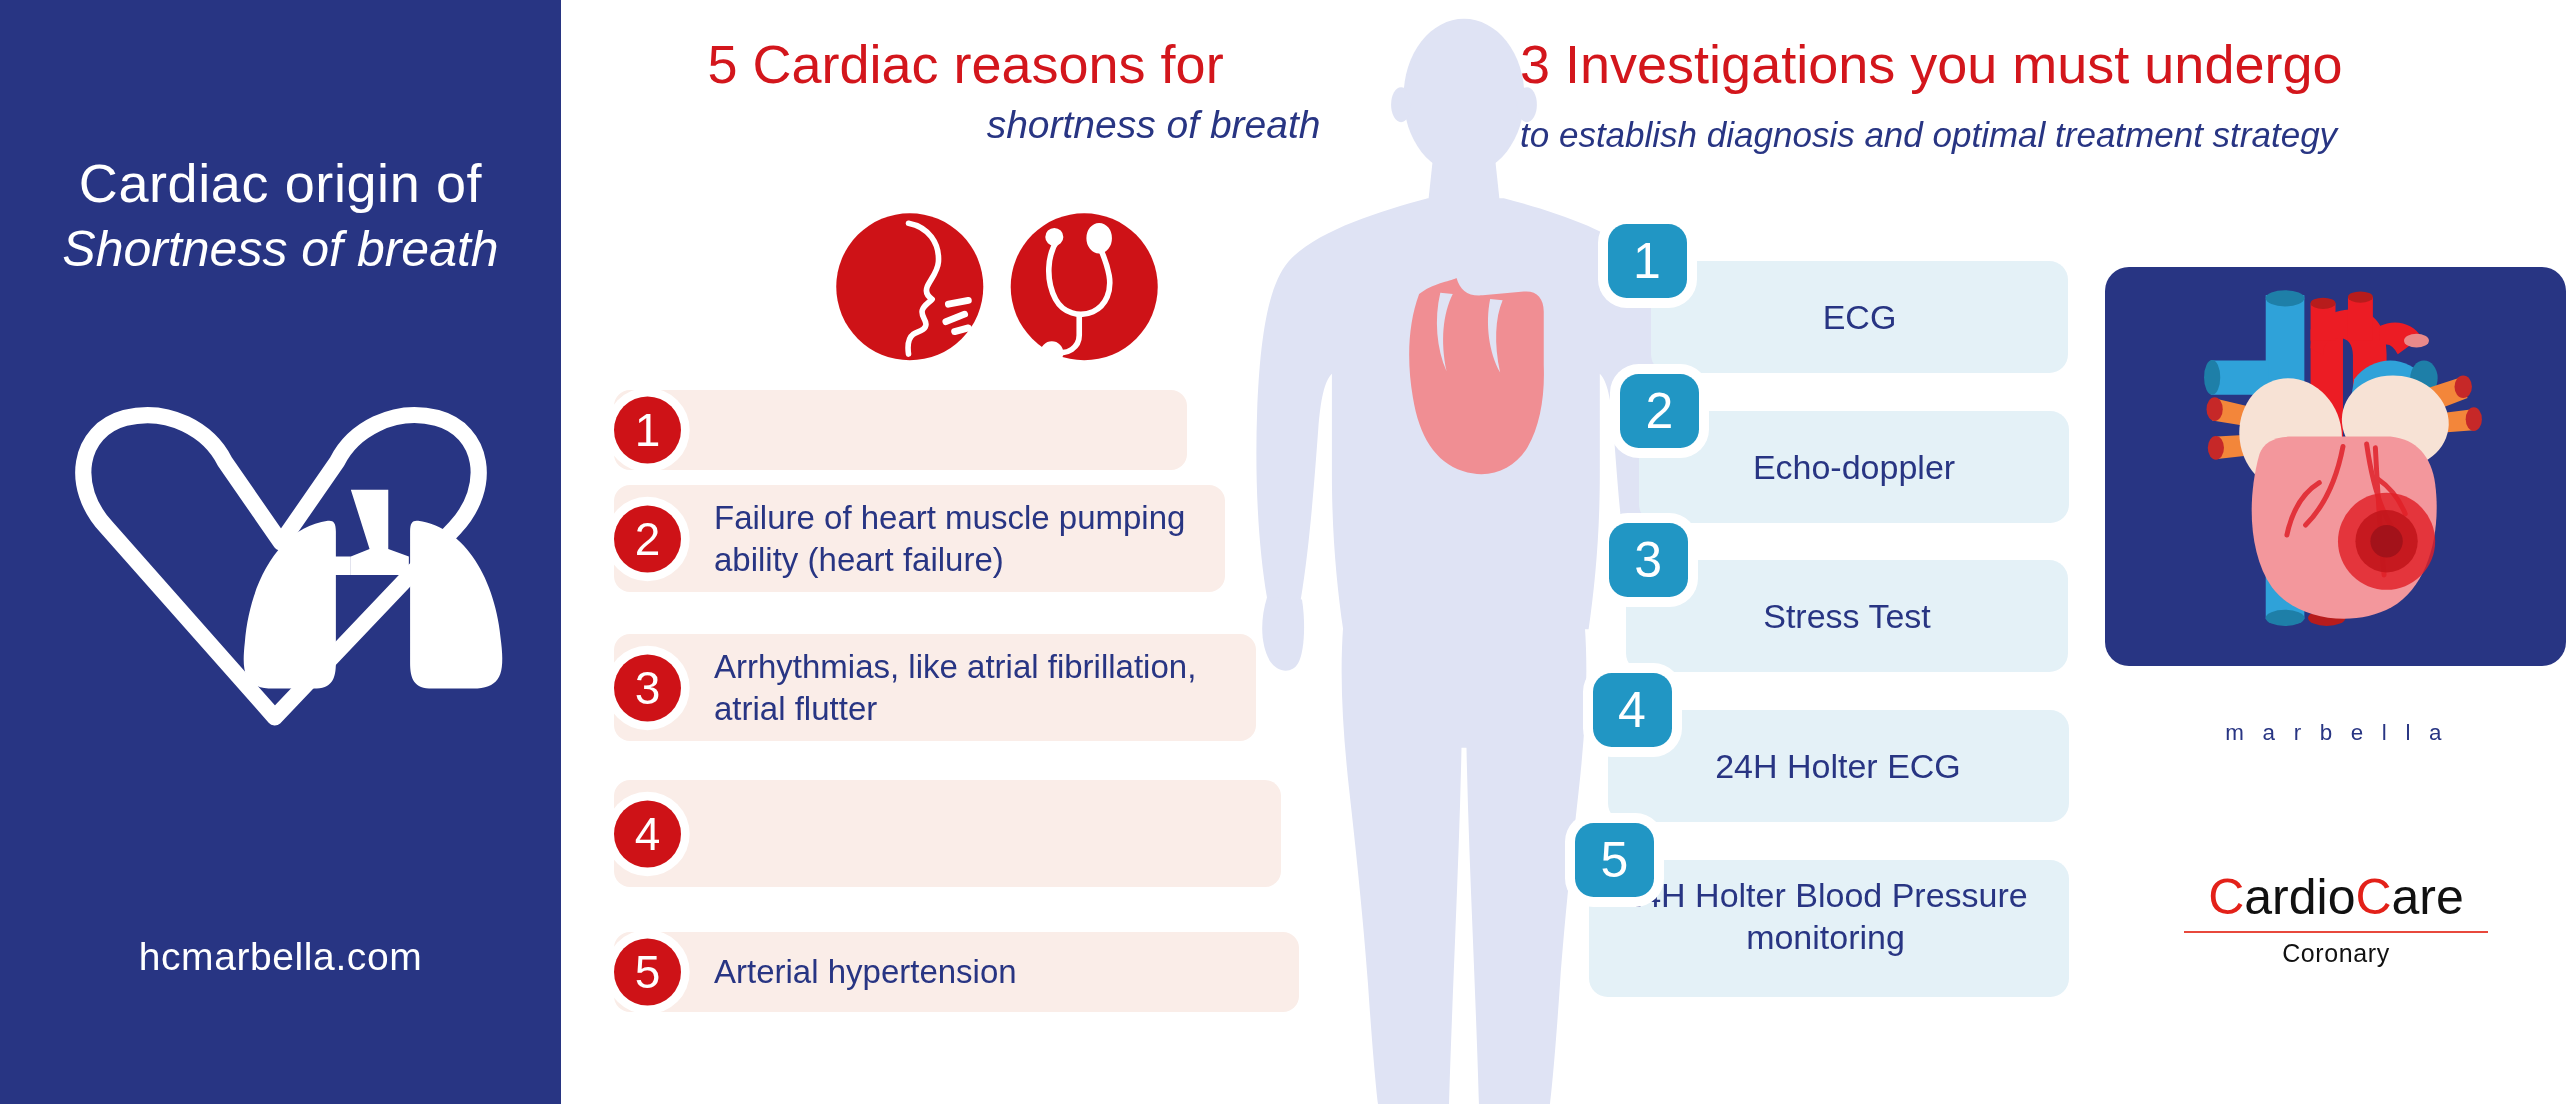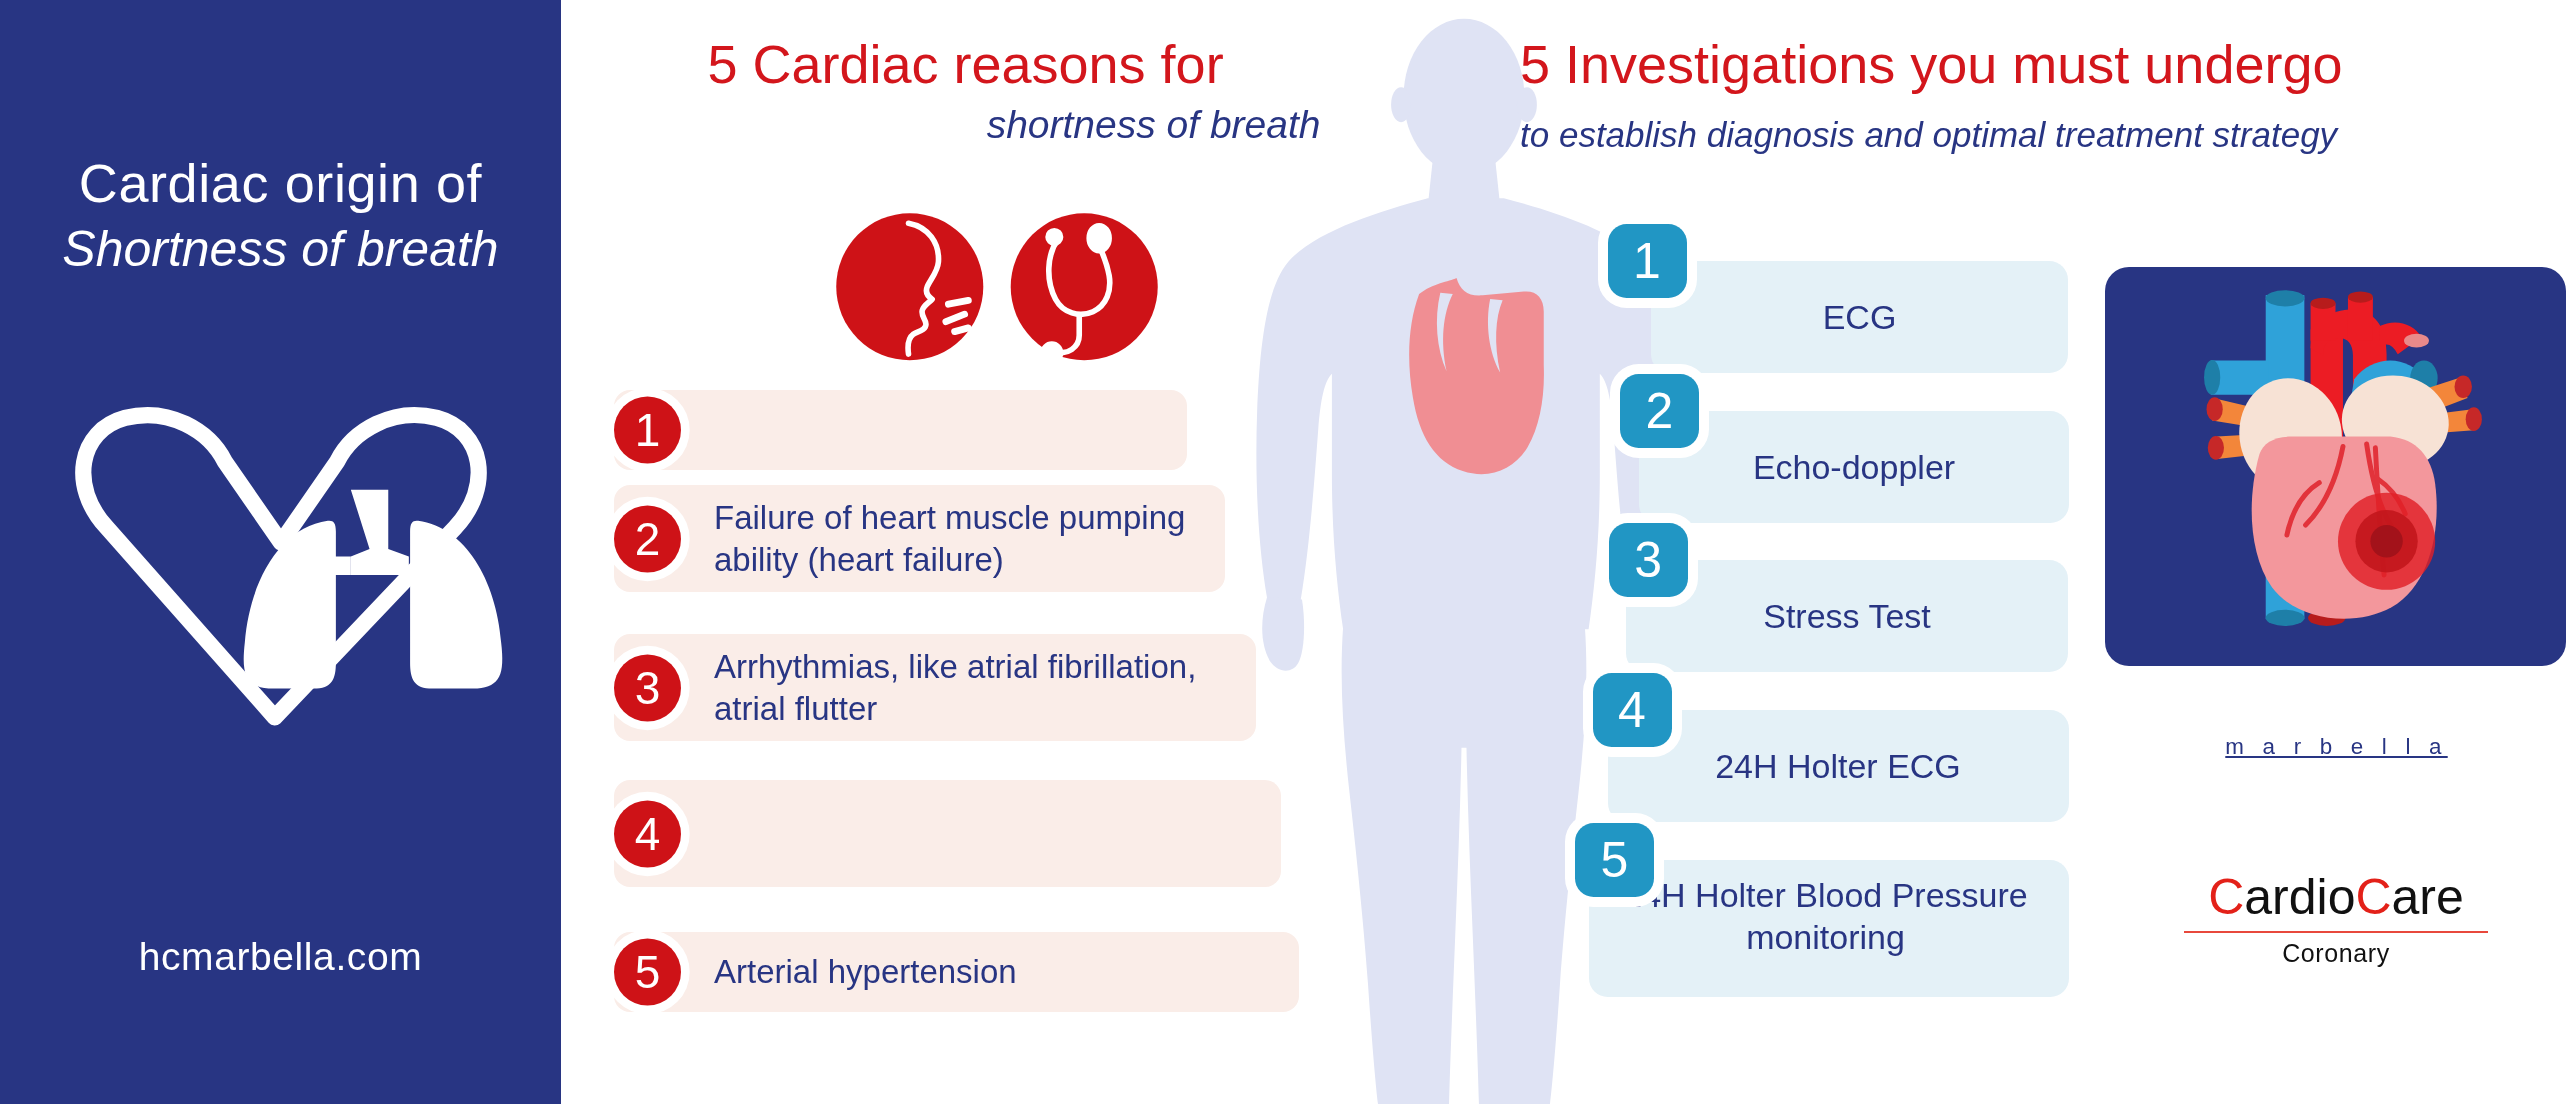--- a/index.html
+++ b/index.html
@@ -101,21 +101,21 @@
     background:#283583;border-radius:24px;overflow:hidden;
   }
   .heart-card svg{position:absolute;left:0;top:0;width:100%;height:100%;}
 
   
   .logo-hc{position:absolute;left:2218px;top:717px;width:237px;text-align:center;}
   .logo-hc .hc{
     color:#283583;font-size:80px;font-weight:700;line-height:1.0;letter-spacing:-2.5px;
   }
   .logo-hc .marbella{
-    color:#283583;font-size:22.4px;letter-spacing:6.2px;margin-top:17px;text-decoration:underline;
+    color:#283583;font-size:22.4px;letter-spacing:6.2px;margin-top:3px;
   }
   .logo-cc{position:absolute;left:2168px;top:872px;width:336px;text-align:center;}
   .logo-cc .cc{font-size:50px;line-height:1.0;color:#111111;font-weight:400;}
   .logo-cc .cc .r{color:#E32119;}
   .logo-cc .rule{height:2.5px;background:#E8483C;margin:8.7px 16px 6.2px 16px;}
   .logo-cc .mb{color:#111111;font-size:25px;letter-spacing:0.6px;}
 </style>
 </head>
 <body>
 
@@ -295,21 +295,21 @@
     <div class="reason-badge">4</div>
   </div>
 
   <div class="reason-item" style="left:614px;top:932px;width:685px;height:80px;">
     <div class="reason-bar" style="width:685px;"></div>
     <div class="reason-badge">5</div>
     <div class="reason-text" style="left:100px;width:580px;">Arterial hypertension</div>
   </div>
 
   <div class="inv-head">
-    <div class="h1">5 Investigations you must undergo</div>
+    <div class="h1">3 Investigations you must undergo</div>
     <div class="h2">to establish diagnosis and optimal treatment strategy</div>
   </div>
 
   <div class="inv-item" style="left:1595px;top:224px;width:474px;height:150px;">
     <div class="inv-panel" style="left:56px;width:417px;top:37px;height:112px;"></div>
     <div class="inv-badge" style="left:12.5px;">1</div>
     <div class="inv-text" style="left:56px;width:417px;top:37px;height:112px;">ECG</div>
   </div>
 
   <div class="inv-item" style="left:1595px;top:374px;width:474px;height:150px;">

